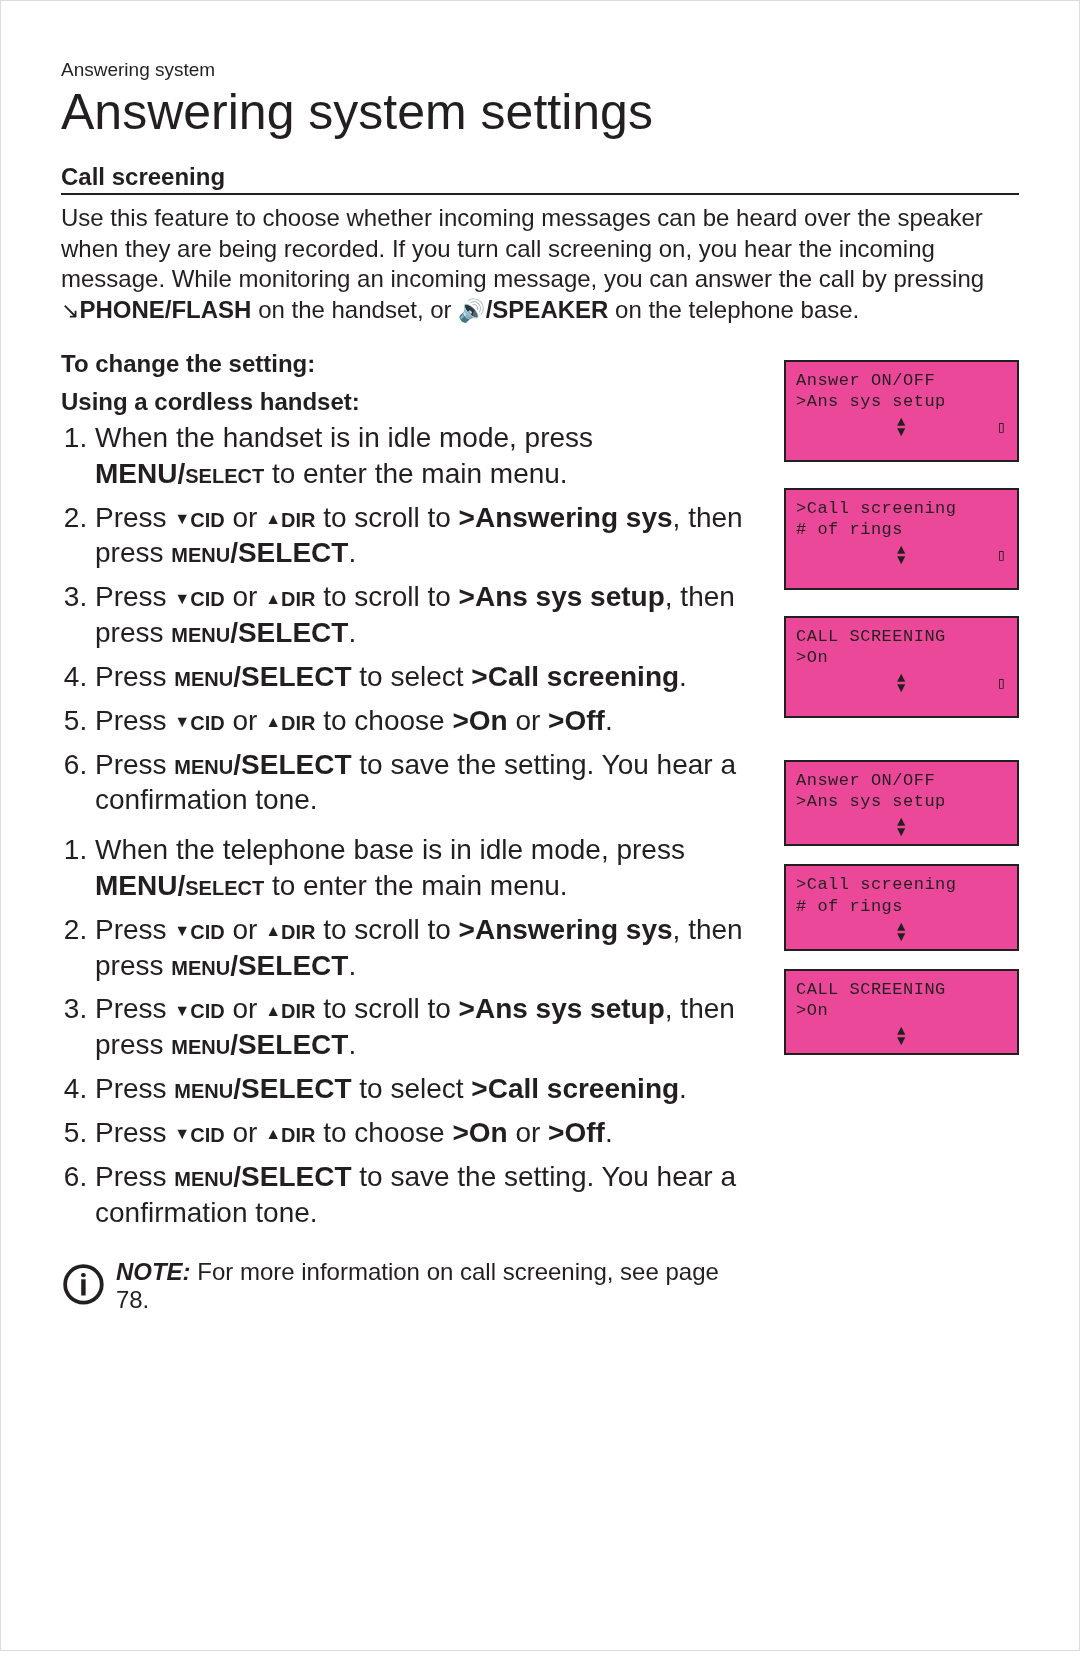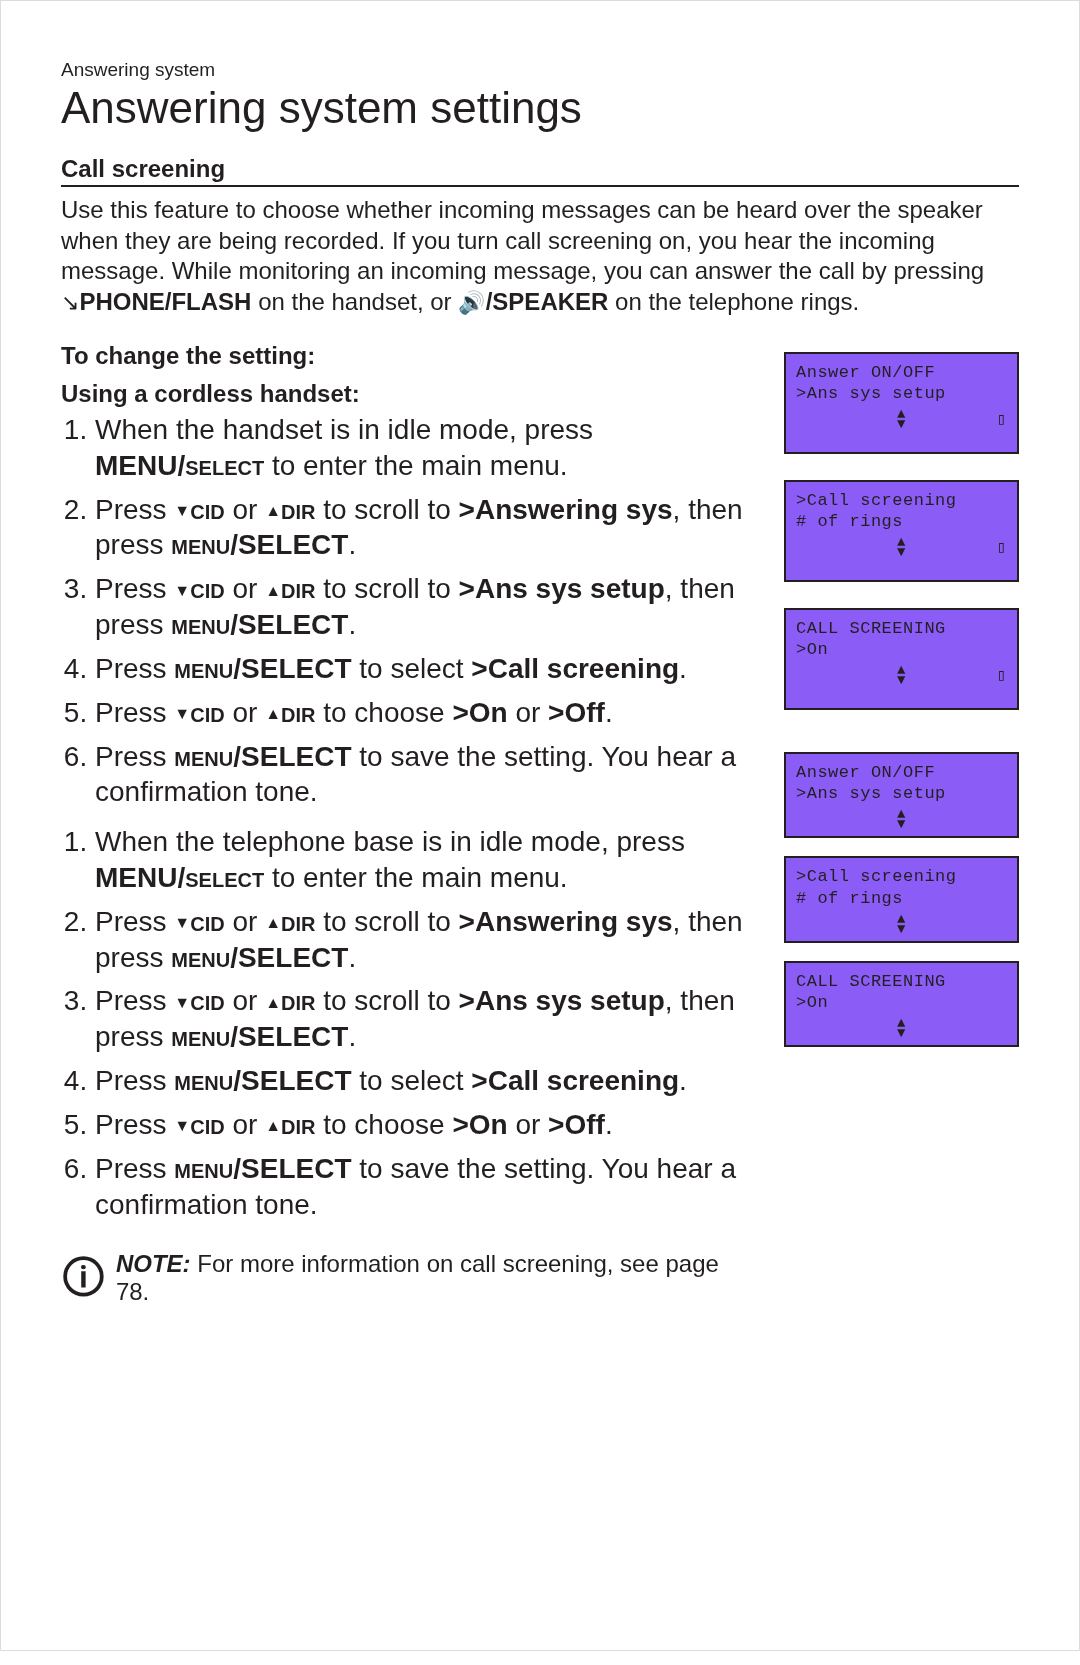--- a/index.html
+++ b/index.html
@@ -18,21 +18,21 @@
     padding: 58px 60px 30px 60px;
     position: relative;
   }
   .section-label {
     font-size: 19px;
     font-weight: 400;
     color: #231f20;
     margin-bottom: 2px;
   }
   h1.title {
-    font-size: 44px;
+    font-size: 50px;
     font-weight: 300;
     margin: 0 0 22px 0;
     color: #231f20;
   }
   .subhead {
     font-size: 24px;
     font-weight: bold;
     border-bottom: 2px solid #231f20;
     padding-bottom: 2px;
     margin-bottom: 8px;
@@ -77,21 +77,21 @@
     font-size: 19px;
   }
   .info-icon {
     font-size: 44px;
     line-height: 1;
   }
   .note-text { font-size: 24px; }
   .note-text .ital { font-style: italic; font-weight: bold; }
   .lcd {
     border: 2px solid #231f20;
-    background: #8b5cf6;
+    background: #ec4899;
     padding: 8px 10px 6px 10px;
     font-family: "Courier New", monospace;
     font-size: 17px;
     line-height: 1.25;
     color: #231f20;
     letter-spacing: 0.5px;
     box-sizing: border-box;
     width: 100%;
   }
   .lcd .ctr { text-align: center; margin-top: 6px; position: relative; height: 20px;}
@@ -132,21 +132,21 @@
   <div class="section-label">Answering system</div>
   <h1 class="title">Answering system settings</h1>
 
   <div class="subhead">Call screening</div>
 
   <p class="body-text">
     <span>Use this feature to choose whether incoming messages can be heard over the speaker when they are being recorded. If you turn call screening on, you hear the incoming message. While monitoring an incoming message, you can answer the call by pressing </span>
     <span class="phone-icon">↘</span><b>PHONE/FLASH</b>
     <span> on the handset, or </span>
     <span class="speaker-icon">🔊</span><b>/SPEAKER</b>
-    <span> on the telephone rings.</span>
+    <span> on the telephone base.</span>
   </p>
 
   <div class="content-row">
     <div class="left-col">
       <div class="setting-label">To change the setting:</div>
       <div class="setting-label">Using a cordless handset:</div>
       <ol class="steps">
         <li>When the handset is in idle mode, press <b>MENU/<span class="sc">select</span></b> to enter the main menu.</li>
         <li>Press <span class="tri-down"></span><b><span class="sc">cid</span></b> or <span class="tri-up"></span><b><span class="sc">dir</span></b> to scroll to <b>&gt;Answering sys</b>, then press <b><span class="sc">menu</span>/SELECT</b>.</li>
         <li>Press <span class="tri-down"></span><b><span class="sc">cid</span></b> or <span class="tri-up"></span><b><span class="sc">dir</span></b> to scroll to <b>&gt;Ans sys setup</b>, then press <b><span class="sc">menu</span>/SELECT</b>.</li>

